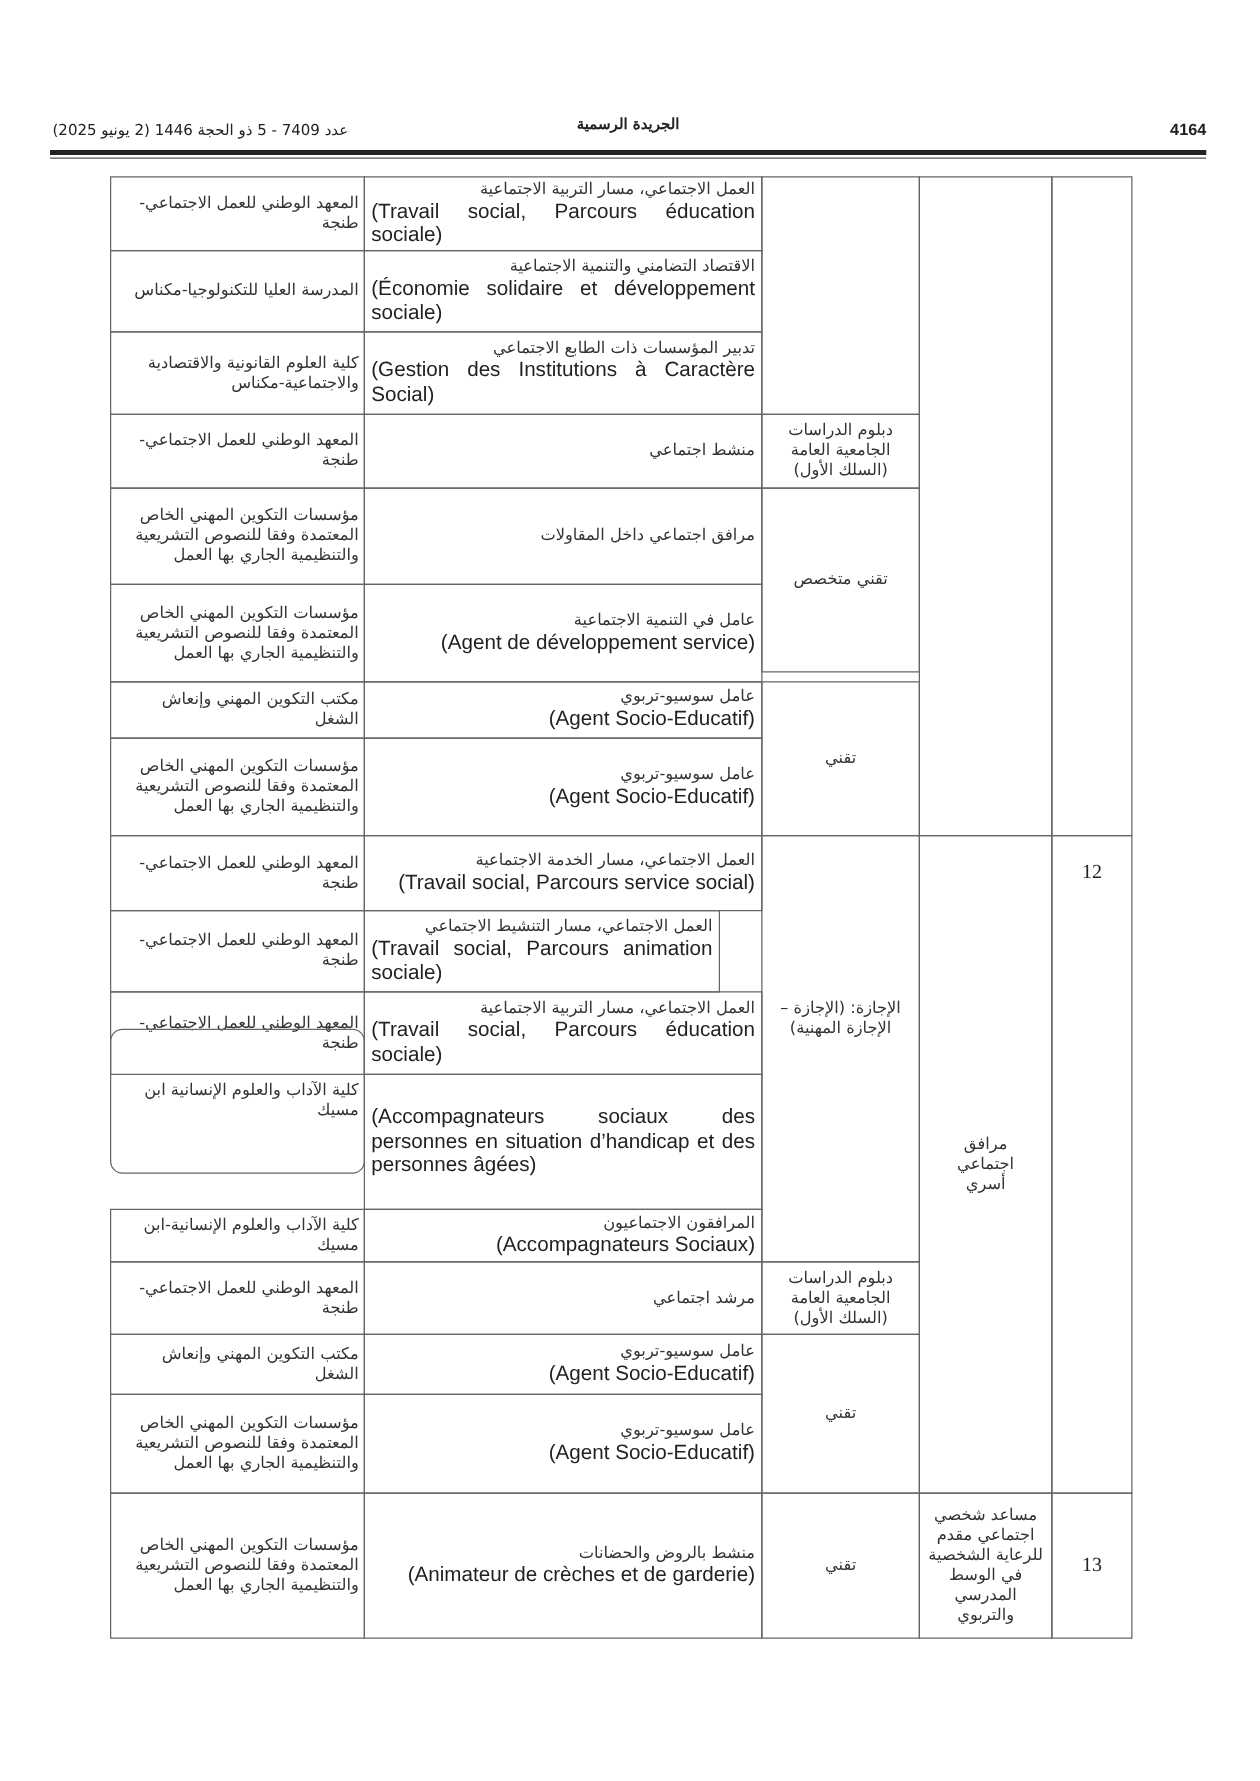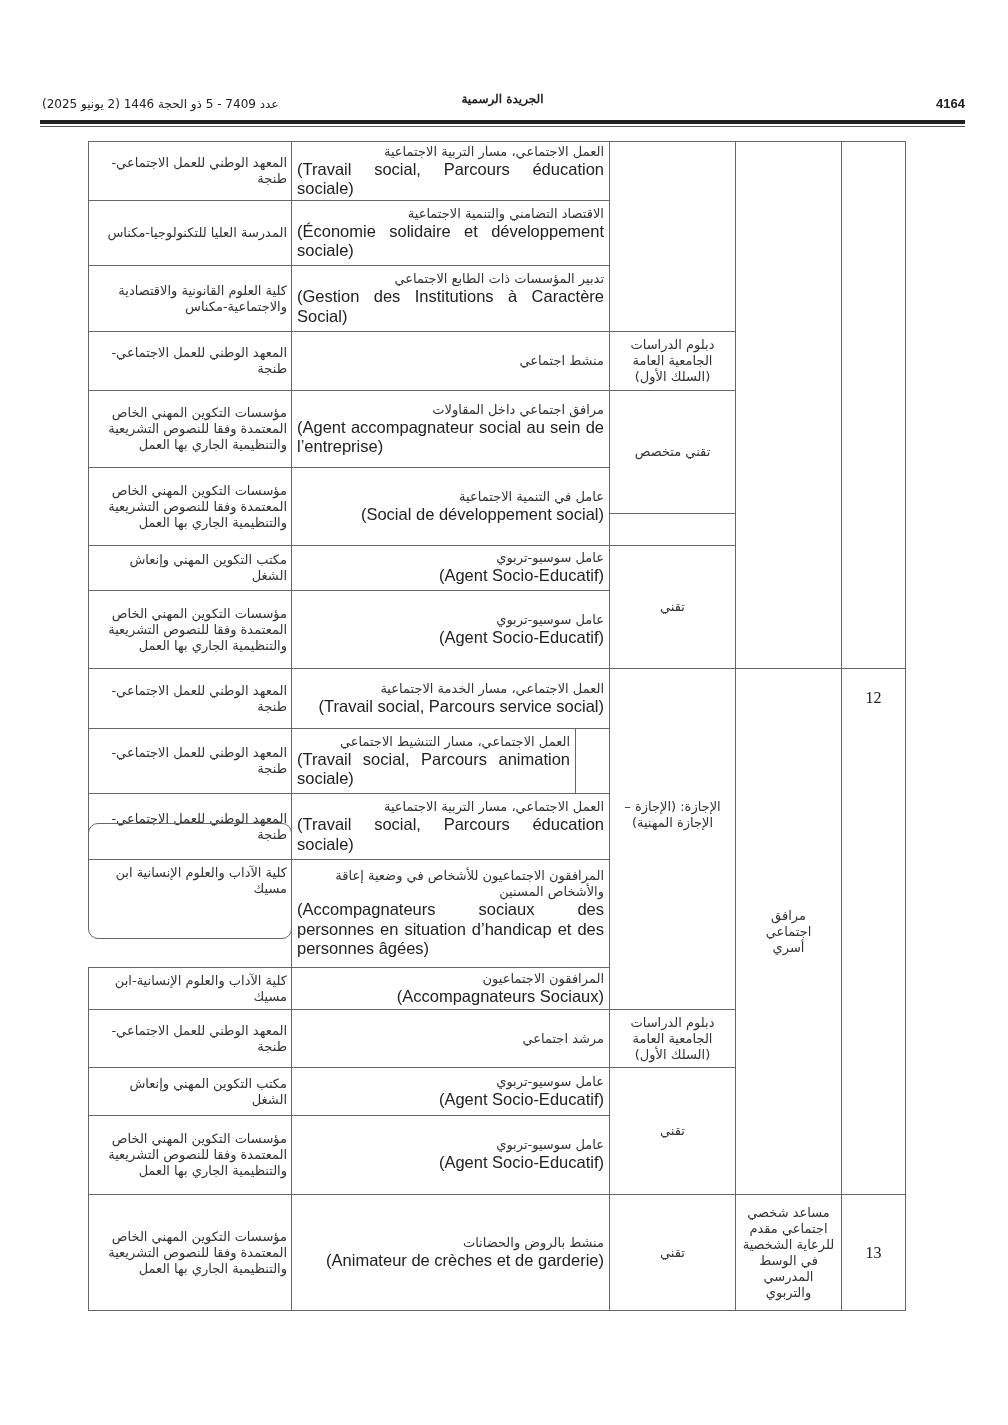--- a/index.html
+++ b/index.html
@@ -68,32 +68,31 @@
     </div>
   <div class="cell ctr" style="left:610px;top:332px;width:127px;height:60px;">
       <div class="ar" style="padding:0 14px;">دبلوم الدراسات الجامعية العامة (السلك الأول)</div>
     </div>
 
   <div class="cell inst" style="left:89px;top:391px;width:204px;height:78px;">
       <div class="ar">مؤسسات التكوين المهني الخاص المعتمدة وفقا للنصوص التشريعية والتنظيمية الجاري بها العمل</div>
     </div>
   <div class="cell spec" style="left:292px;top:391px;width:319px;height:78px;">
       <div class="ar">مرافق اجتماعي داخل المقاولات</div>
-      <div class="fr">(Agent accompagnateur social au sein de l’entreprise)</div>
     </div>
 
   <div class="cell inst" style="left:89px;top:468px;width:204px;height:79px;">
       <div class="ar">مؤسسات التكوين المهني الخاص المعتمدة وفقا للنصوص التشريعية والتنظيمية الجاري بها العمل</div>
     </div>
   <div class="cell spec" style="left:292px;top:468px;width:319px;height:79px;">
       <div class="ar">عامل في التنمية الاجتماعية</div>
-      <div class="fr">(Social de développement social)</div>
-    </div>
-
-  <div class="cell ctr" style="left:610px;top:391px;width:127px;height:124px;">
+      <div class="fr">(Agent de développement service)</div>
+    </div>
+
+  <div class="cell ctr" style="left:610px;top:391px;width:127px;height:148px;">
       <div class="ar">تقني متخصص</div>
     </div>
 
   <div class="cell inst" style="left:89px;top:546px;width:204px;height:46px;">
       <div class="ar">مكتب التكوين المهني وإنعاش الشغل</div>
     </div>
   <div class="cell spec" style="left:292px;top:546px;width:319px;height:46px;">
       <div class="ar">عامل سوسيو-تربوي</div>
       <div class="fr">(Agent Socio-Educatif)</div>
     </div>
@@ -138,21 +137,20 @@
     </div>
   <div class="cell spec" style="left:292px;top:794px;width:319px;height:67px;">
       <div class="ar">العمل الاجتماعي، مسار التربية الاجتماعية</div>
       <div class="fr">(Travail social, Parcours éducation sociale)</div>
     </div>
 
   <div class="cell inst" style="left:89px;top:824px;width:204px;height:116px;border-radius:10px;">
       <div class="ar">كلية الآداب والعلوم الإنسانية ابن مسيك</div>
     </div>
   <div class="cell spec" style="left:292px;top:860px;width:319px;height:109px;">
-      <div class="ar">المرافقون الاجتماعيون للأشخاص في وضعية إعاقة والأشخاص المسنين</div>
       <div class="fr">(Accompagnateurs sociaux des personnes en situation d’handicap et des personnes âgées)</div>
     </div>
 
   <div class="cell inst" style="left:89px;top:968px;width:204px;height:43px;">
       <div class="ar">كلية الآداب والعلوم الإنسانية-ابن مسيك</div>
     </div>
   <div class="cell spec" style="left:292px;top:968px;width:319px;height:43px;">
       <div class="ar">المرافقون الاجتماعيون</div>
       <div class="fr">(Accompagnateurs Sociaux)</div>
     </div>

